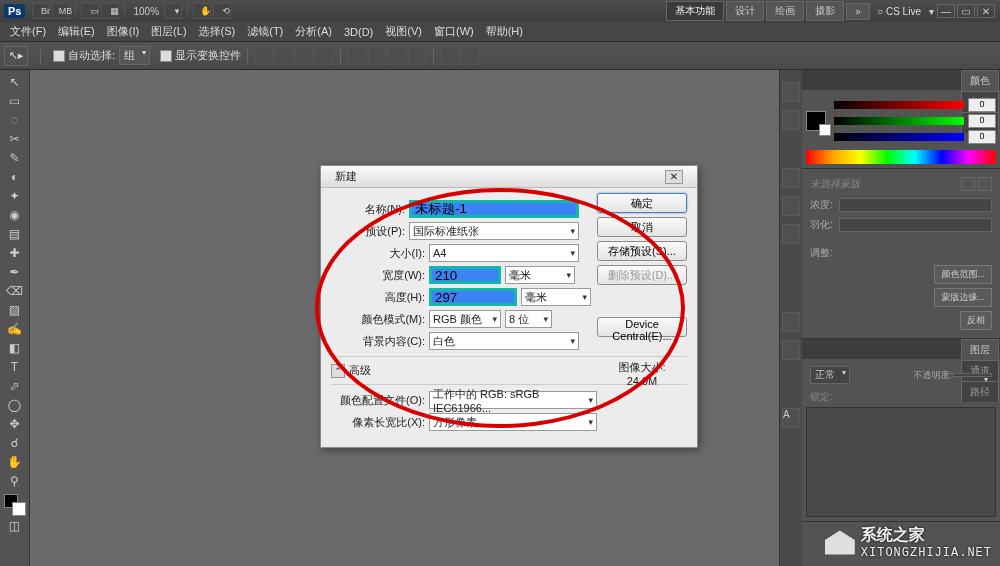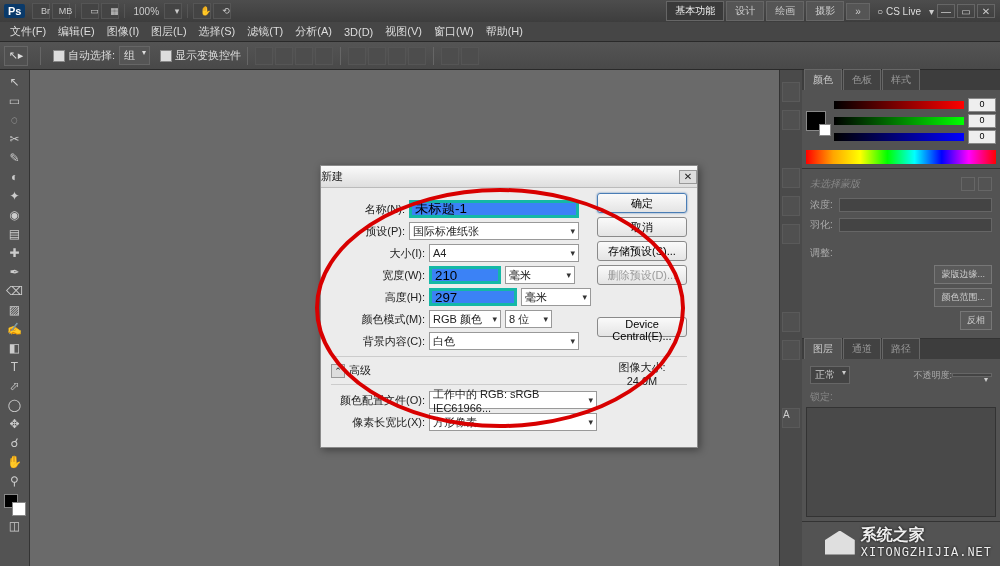--- a/index.html
+++ b/index.html
@@ -39,21 +39,21 @@
 .toolbox .swatch .bg { position:absolute; width:14px; height:14px; background:#fff; border:1px solid #888; right:0; bottom:0; }
 
 
 .canvas { position:absolute; left:30px; top:70px; right:199px; bottom:0; background:#6a6a6a; }
 
 
 .dock { position:absolute; right:0; top:70px; width:199px; bottom:0; background:#535353; border-left:1px solid #333; font-size:10px; color:#ccc; }
 .dock-strip { position:absolute; left:-23px; top:0; width:23px; bottom:0; background:#4a4a4a; border-left:1px solid #333; display:flex; flex-direction:column; align-items:center; padding-top:8px; }
 .dock-strip .ds { width:18px; height:20px; margin:4px 0; border:1px solid #5a5a5a; background:#505050; }
 .panel { border-bottom:1px solid #333; }
-.panel-tabs { height:20px; background:#3d3d3d; display:flex; align-items:flex-end; padding-left:2px; }
+.panel-tabs { height:20px; background:#3d3d3d; display:flex; align-items:flex-end; padding-left:2px;flex-direction:column; }
 .panel-tabs .tab { padding:3px 8px; background:#535353; font-size:10px; margin-right:1px; border:1px solid #666; border-bottom:none; }
 .panel-tabs .tab.inactive { background:#424242; color:#999; }
 .panel-body { padding:4px; }
 
 
 .color-panel .row { display:flex; align-items:center; margin:2px 0; }
 .color-panel .sw { width:20px; height:20px; border:1px solid #888; background:#000; margin-right:4px; position:relative; }
 .color-panel .sw .b { position:absolute; right:-6px; bottom:-6px; width:12px; height:12px; background:#fff; border:1px solid #888;}
 .color-panel .slider { flex:1; height:8px; margin:0 4px; }
 .color-panel .slider.r { background:linear-gradient(to right,#000,#f00); }
@@ -76,21 +76,21 @@
 .layers-panel .lrow { display:flex; align-items:center; padding:3px 4px; }
 .layers-panel .sel2 { background:#444; border:1px solid #666; padding:1px 14px 1px 4px; font-size:10px; position:relative; }
 .layers-panel .sel2:after { content:"▾"; position:absolute; right:3px; font-size:8px; }
 .layers-panel .opac { margin-left:auto; color:#aaa; font-size:9px; }
 .layers-panel .icons { display:flex; padding:3px 4px; gap:3px; color:#888; font-size:10px;}
 .layers-panel .icons .i { width:14px; height:14px; }
 .layers-panel .list { height:110px; background:#494949; border:1px solid #333; }
 
 
 .dialog { position:absolute; left:320px; top:165px; width:378px; background:#ececec; border:1px solid #8a8a8a; box-shadow:2px 2px 8px rgba(0,0,0,.4); font-size:11px; color:#222; }
-.dialog .dtitle { height:22px; background:linear-gradient(#fafafa,#dedede); border-bottom:1px solid #bbb; display:flex; align-items:center; padding:0 0; font-size:11px; }
+.dialog .dtitle { height:22px; background:linear-gradient(#fafafa,#dedede); border-bottom:1px solid #bbb; display:flex; align-items:center; padding:0 14px; font-size:11px; }
 .dialog .dtitle .x { margin-left:auto; width:18px; height:14px; border:1px solid #999; background:#ddd; text-align:center; font-size:10px; line-height:12px; }
 .dialog .dbody { padding:8px 10px 12px 10px; position:relative; }
 .dialog .drow { display:flex; align-items:center; margin:4px 0; }
 .dialog .lbl { width:78px; text-align:right; padding-right:4px; }
 .dialog .inp { height:18px; border:3px solid #14b8a6; background:#3b82f6; padding:0 3px; }
 .dialog .dd { height:18px; border:1px solid #999; background:#fff; position:relative; padding:0 14px 0 3px; display:flex; align-items:center; }
 .dialog .dd:after { content:"▾"; position:absolute; right:3px; font-size:9px; color:#333; }
 .dialog .btncol { position:absolute; right:10px; top:5px; width:90px; display:flex; flex-direction:column; gap:4px; }
 .dialog .btncol button { height:20px; border:1px solid #8a8a8a; background:linear-gradient(#fafafa,#e4e4e4); border-radius:3px; font-size:11px; }
 .dialog .btncol button.primary { border:1px solid #4a7db5; box-shadow:0 0 2px #4a7db5; }
@@ -262,24 +262,24 @@
           <div class="fld"></div>
         </div>
       <div class="mrow">
           <span>羽化:</span>
           <div class="fld"></div>
         </div>
       <div class="mrow" style="margin-top:8px">
           <span>调整:</span>
         </div>
       <div class="btns">
+          <button>颜色范围...</button>
+        </div>
+      <div class="btns">
           <button>蒙版边缘...</button>
-        </div>
-      <div class="btns">
-          <button>颜色范围...</button>
         </div>
       <div class="btns">
           <button>反相</button>
         </div>
     </div>
   </div>
 
   <div class="panel layers-panel">
     <div class="panel-tabs">
       <div class="tab">图层</div>

